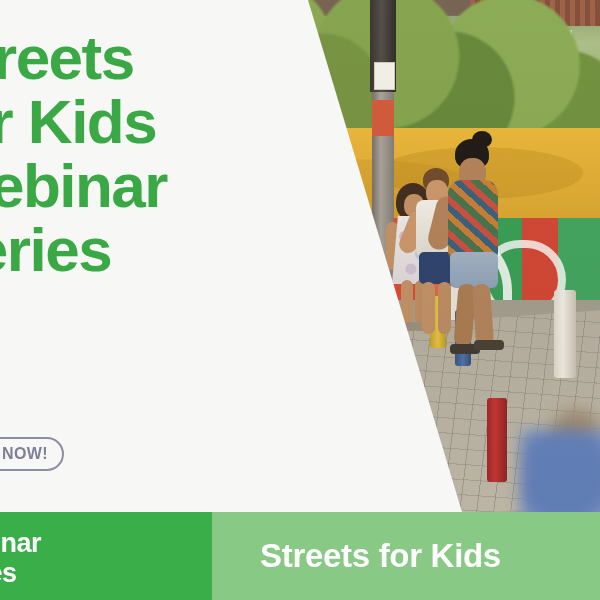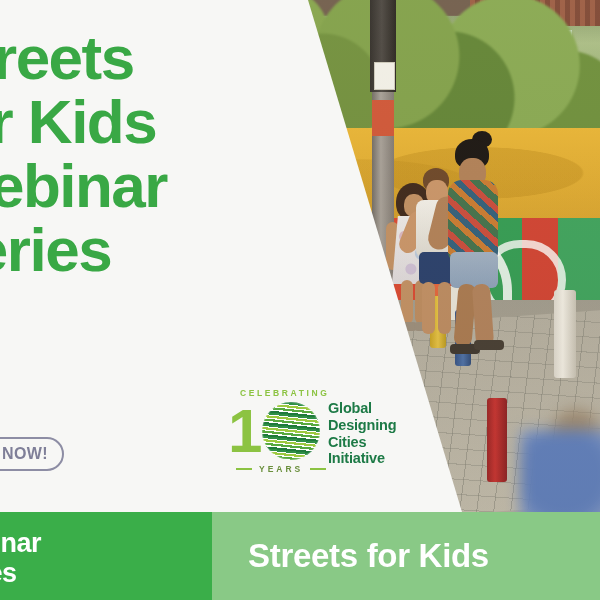--- a/index.html
+++ b/index.html
@@ -342,21 +342,21 @@
     width: 388px; height: 88px;
     background: #89c986;
     display: flex;
     align-items: center;
   }
   .bar-right-text {
     color: #ffffff;
     font-size: 33px;
     font-weight: 700;
     letter-spacing: -.3px;
-    padding-left: 36px;
+    padding-left: 48px;
   }
 </style>
 </head>
 <body>
 
 <div class="poster">
 
   <div class="photo">
     <div class="photo-layer ph-bldg"></div>
     <div class="photo-layer ph-roof"></div>
@@ -426,38 +426,20 @@
 
   <div class="headline">
     <span class="ln">Streets</span>
     <span class="ln">for Kids</span>
     <span class="ln">Webinar</span>
     <span class="ln">Series</span>
   </div>
 
   <div class="cta">REGISTER NOW!</div>
 
-  <div class="logo">
-    <div class="logo-celebrating">CELEBRATING</div>
-    <div class="logo-10">
-      <span class="logo-one">1</span>
-      <span class="logo-globe"></span>
-    </div>
-    <div class="logo-years">
-      <span class="dash"></span>
-      <span class="yrs">YEARS</span>
-      <span class="dash"></span>
-    </div>
-    <div class="logo-name">
-      <span>Global</span>
-      <span>Designing</span>
-      <span>Cities</span>
-      <span>Initiative</span>
-    </div>
-  </div>
 
   <div class="bar-left">
     <div class="bar-left-text">
       <span>Webinar</span>
       <span>Series</span>
     </div>
   </div>
   <div class="bar-right">
     <div class="bar-right-text">Streets for Kids</div>
   </div>

